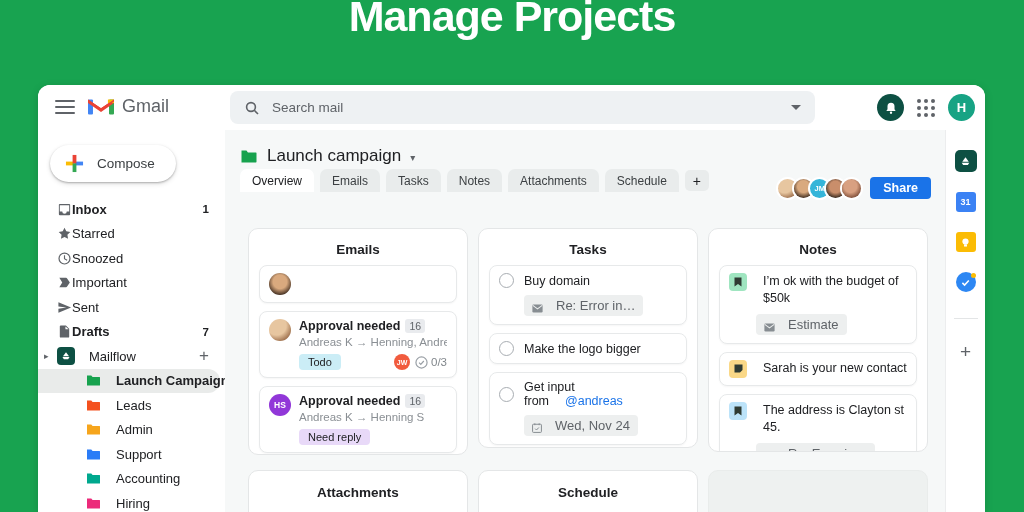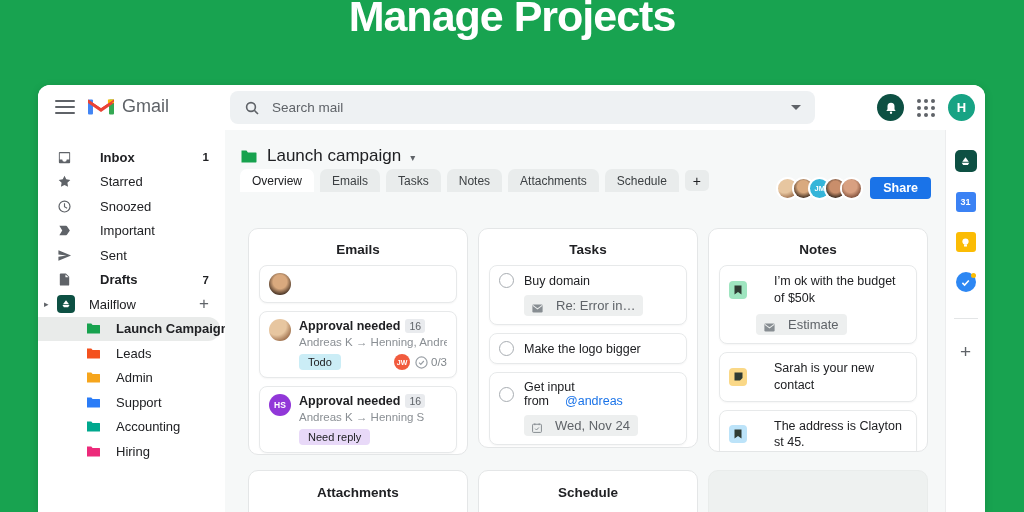--- a/index.html
+++ b/index.html
@@ -40,21 +40,21 @@
   .wbody { position: absolute; top: 45px; left: 0; right: 0; bottom: 0; display: flex; }
 
   
   .sidebar { width: 187px; background: #fff; flex-shrink: 0; }
   .compose {
     margin: 15px 0 0 12px; width: 126px; height: 37px; border-radius: 20px; background: #fff;
     box-shadow: 0 1px 2px rgba(0,0,0,.25), 0 2px 5px rgba(0,0,0,.12);
     display: flex; align-items: center; gap: 13px; padding-left: 15px; font-size: 13.5px; color: #3c4043; cursor: pointer;
   }
   .nav { margin-top: 15px; }
-  .nav-row { height: 24.5px; display: flex; align-items: center; padding: 0 16px 0 19px; gap: 28px; font-size: 13px; color: #202124; cursor: pointer; }
+  .nav-row { height: 24.5px; display: flex; align-items: center; padding: 0 16px 0 19px; gap: 0; font-size: 13px; color: #202124; cursor: pointer; }
   .nav-row .lbl { flex: 1; white-space: nowrap; }
   .nav-row .cnt { font-size: 11.5px; }
   .nav-row.bold { font-weight: bold; }
   .nav-row svg { flex-shrink: 0; }
   .mailflow-row { padding-left: 6px; gap: 0; }
   .mailflow-row .chev { font-size: 9px; color: #5f6368; width: 13px; }
   .mf-icon { width: 18px; height: 18px; border-radius: 4px; background: #0D5043; display: flex; align-items: center; justify-content: center; margin-right: 14px; }
   .mailflow-row .plus { margin-left: auto; font-size: 17px; color: #5f6368; font-weight: normal; }
   .folder-row { padding-left: 48px; gap: 15px; }
   .folder-row.selected { background: #E9EBEA; border-radius: 0 16px 16px 0; margin-right: 5px; font-weight: bold; }
@@ -96,21 +96,21 @@
   .tag-needreply { background: #E8D9F8; }
   .right-group { margin-left: auto; display: flex; align-items: center; gap: 5px; }
   .jw { width: 16px; height: 16px; border-radius: 50%; background: #F15B3E; color: #fff; font-size: 7px; font-weight: bold; display: flex; align-items: center; justify-content: center; }
   .prog { display: flex; align-items: center; gap: 3px; color: #80868B; font-size: 11.5px; }
 
   .task-row { display: flex; align-items: center; gap: 10px; font-size: 12.5px; color: #202124; }
   .circle { width: 15px; height: 15px; border: 1.5px solid #A7ACB1; border-radius: 50%; flex-shrink: 0; cursor: pointer; }
   .mention { color: #1A73E8; margin-left: 16px; }
   .chip { display: inline-flex; align-items: flex-end; gap: 13px; background: #EDEFEF; border-radius: 4px; padding: 3px 8px; font-size: 13px; color: #5F6368; margin: 7px 0 1px 25px; }
 
-  .note-row { display: flex; gap: 27px; font-size: 12.5px; color: #202124; line-height: 1.35; align-items: center; }
+  .note-row { display: flex; gap: 16px; font-size: 12.5px; color: #202124; line-height: 1.35; align-items: flex-start; }
   .nicon { width: 18px; height: 18px; border-radius: 4px; flex-shrink: 0; display: flex; align-items: center; justify-content: center; }
   .note .chip { margin-left: 27px; }
 
   .bcard { position: absolute; top: 242px; width: 220px; height: 80px; background: #fff; border: 1px solid #E4E6E7; border-radius: 10px; text-align: center; padding-top: 14px; font-size: 13.5px; font-weight: bold; color: #202124; }
   .bcard.empty { background: #EEF1F0; border-color: #E9ECEB; }
 
   
   .rail { width: 40px; background: #fff; border-left: 1px solid #ECEDEE; flex-shrink: 0; display: flex; flex-direction: column; align-items: center; padding-top: 20px; gap: 20px; }
   .rail-mf { width: 22px; height: 22px; border-radius: 5px; background: #0D5043; display: flex; align-items: center; justify-content: center; cursor: pointer; }
   .rail-cal { width: 20px; height: 20px; border-radius: 3px; background: #3B82F4; color: #fff; font-size: 9px; font-weight: bold; display: flex; align-items: center; justify-content: center; cursor: pointer; }
@@ -169,20 +169,29 @@
           <b></b>
           <b></b>
       </div>
       <div class="havatar">H</div>
     </div>
   </div>
 
   <div class="wbody">
 
     <div class="sidebar">
+      <div class="compose">
+        <svg width="19" height="19" viewBox="0 0 20 20">
+          <rect x="1" y="8" width="9" height="4" fill="#FBBC04"></rect>
+          <rect x="10" y="8" width="9" height="4" fill="#4285F4"></rect>
+          <rect x="8" y="1" width="4" height="9" fill="#EA4335"></rect>
+          <rect x="8" y="10" width="4" height="9" fill="#34A853"></rect>
+        </svg>
+        <span>Compose</span>
+      </div>
 
       <div class="nav">
         <div class="nav-row bold">
           <svg width="15" height="15" viewBox="0 0 16 16">
               <path fill="#5f6368" d="M13 2H3c-.6 0-1 .4-1 1v10c0 .6.4 1 1 1h10c.6 0 1-.4 1-1V3c0-.6-.4-1-1-1zm0 8h-2.6a2.4 2.4 0 0 1-4.8 0H3V3.4h10V10z"></path>
             </svg>
           <span class="lbl">Inbox</span>
           <span class="cnt">1</span>
         </div>
         <div class="nav-row">

